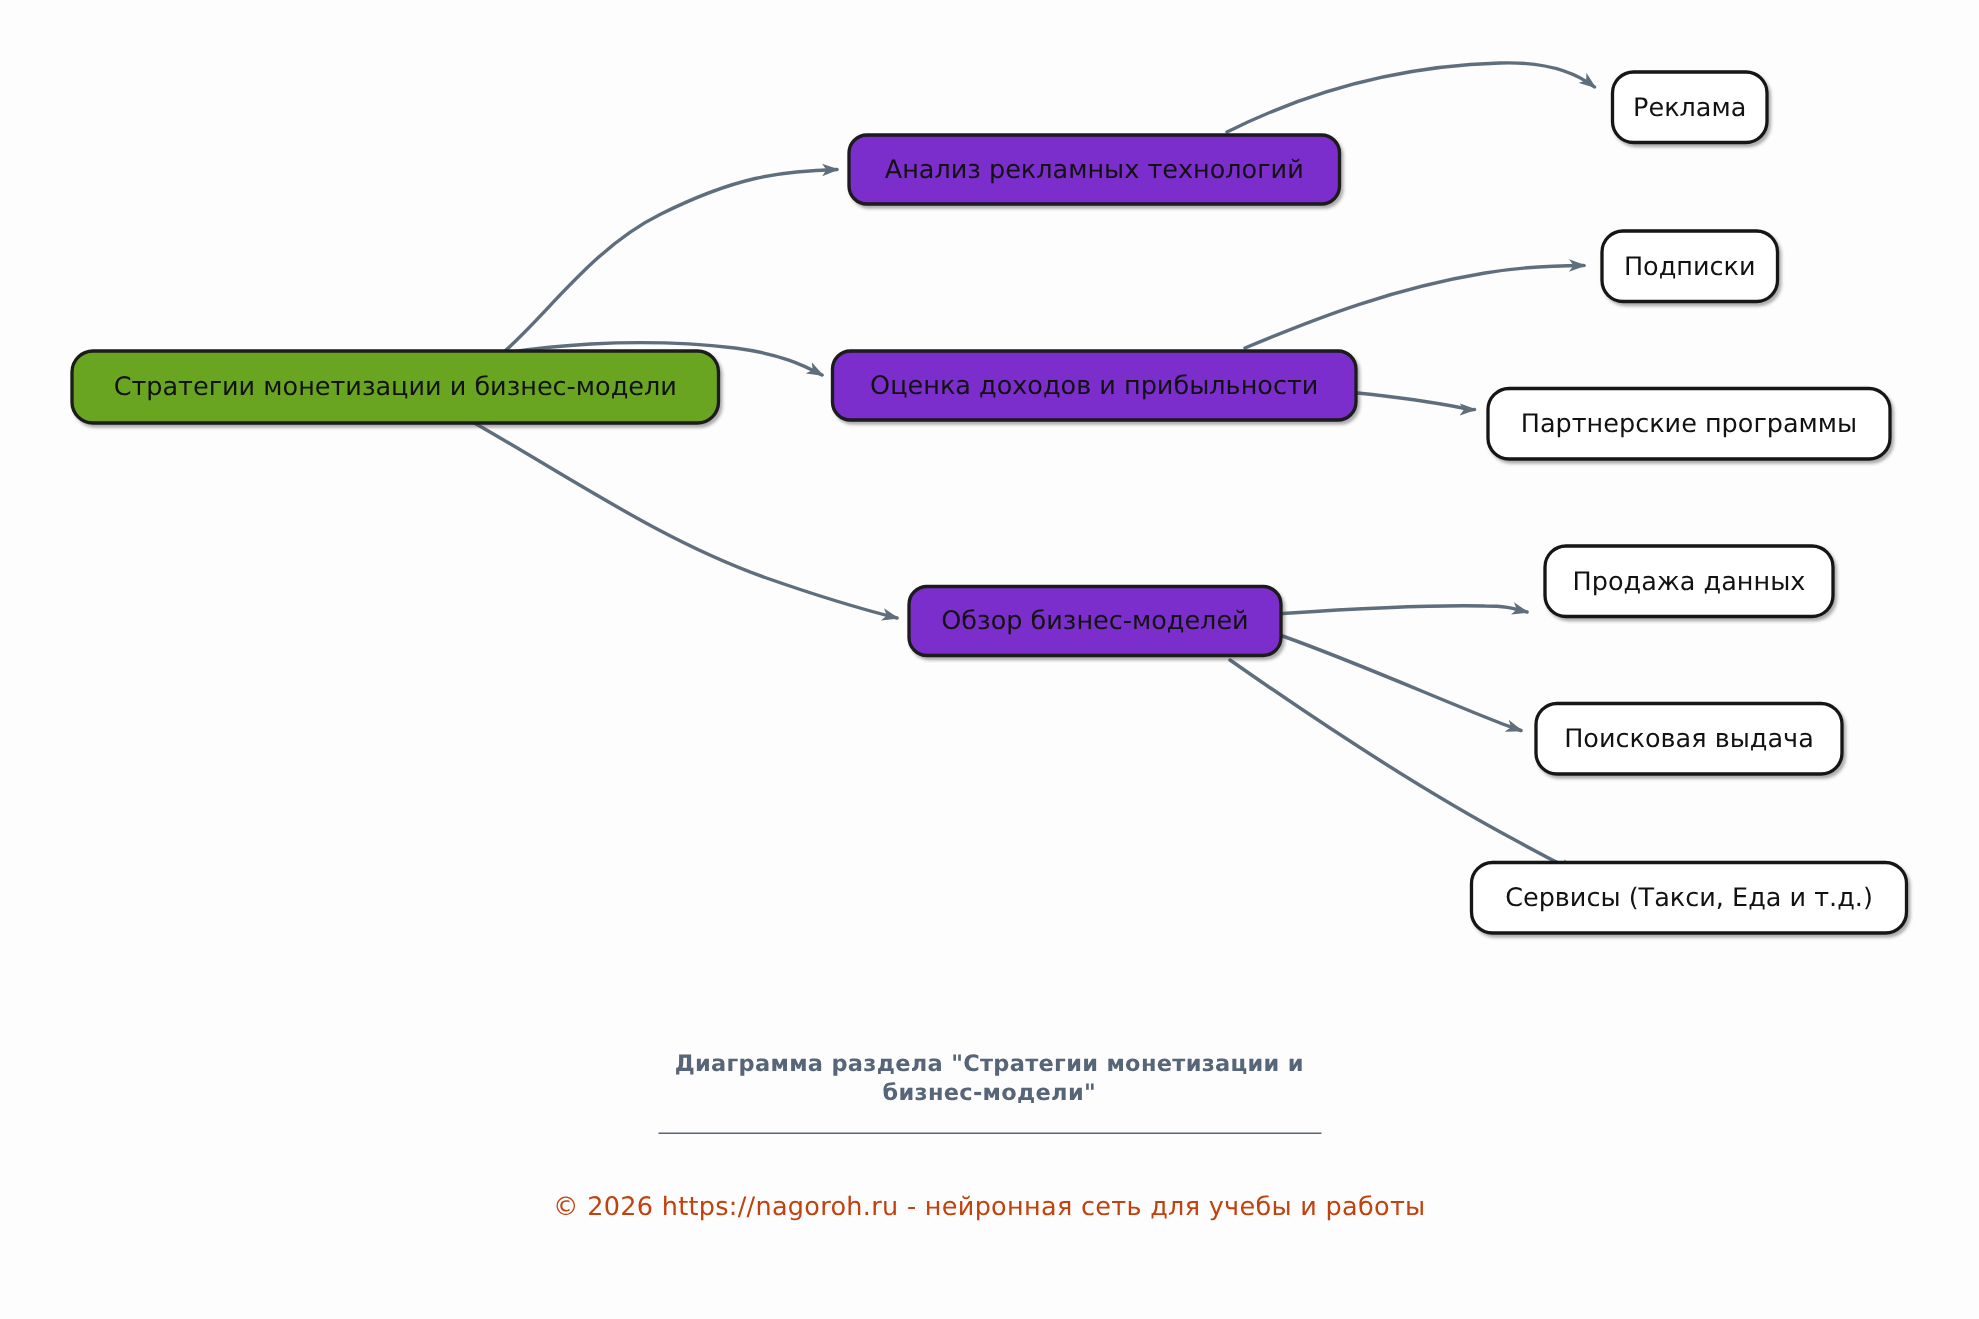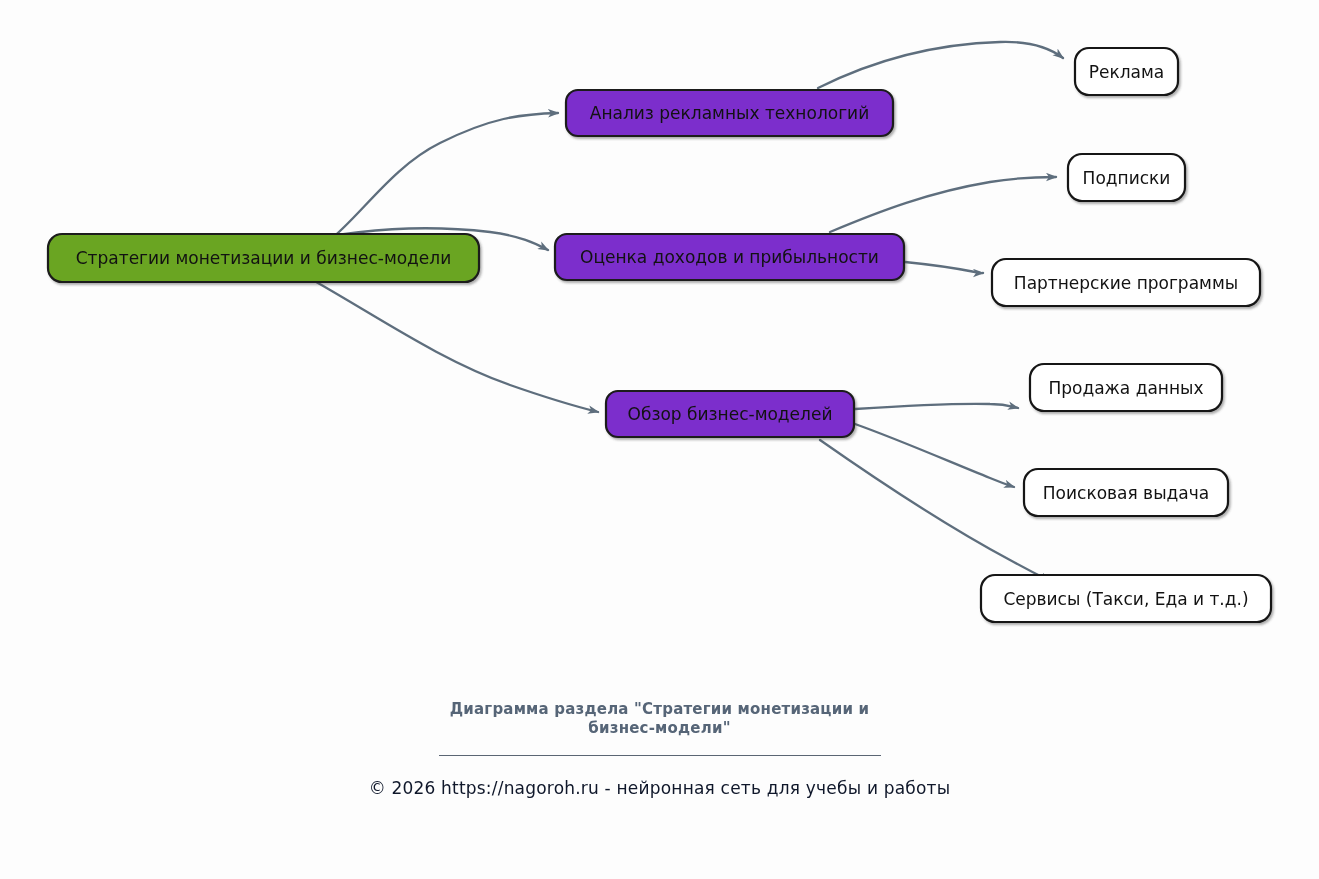--- a/index.html
+++ b/index.html
@@ -77,24 +77,24 @@
     width: 500px;
     margin: 0 auto;
   }
   .footer-divider {
     width: 442px;
     height: 0;
     border-top: 1.6px solid #5b6573;
     margin: 17px auto 0 auto;
   }
   .footer-credit {
-    margin-top: 22px;
+    margin-top: 39px;
     font-family: "DejaVu Sans", "Liberation Sans", sans-serif;
     font-size: 17px;
-    color: #0f172a;
+    color: #c2410c;
     letter-spacing: 0.2px;
   }
 </style>
 </head>
 <body>
 
 <svg id="diagram-canvas" viewBox="0 0 1319 879" xmlns="http://www.w3.org/2000/svg">
   <defs>
     <marker id="arrowhead" markerWidth="12" markerHeight="9" refX="10" refY="4.5" orient="auto" markerUnits="userSpaceOnUse">
       <path d="M 0,0.3 L 11.5,4.5 L 0,8.7 L 3,4.5 Z" class="edge-arrow"></path>

